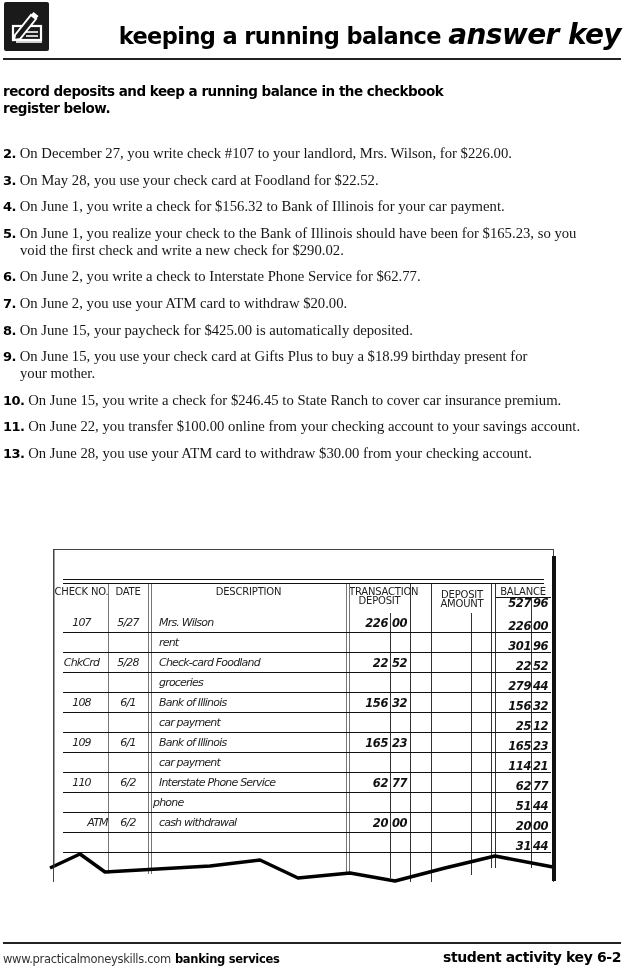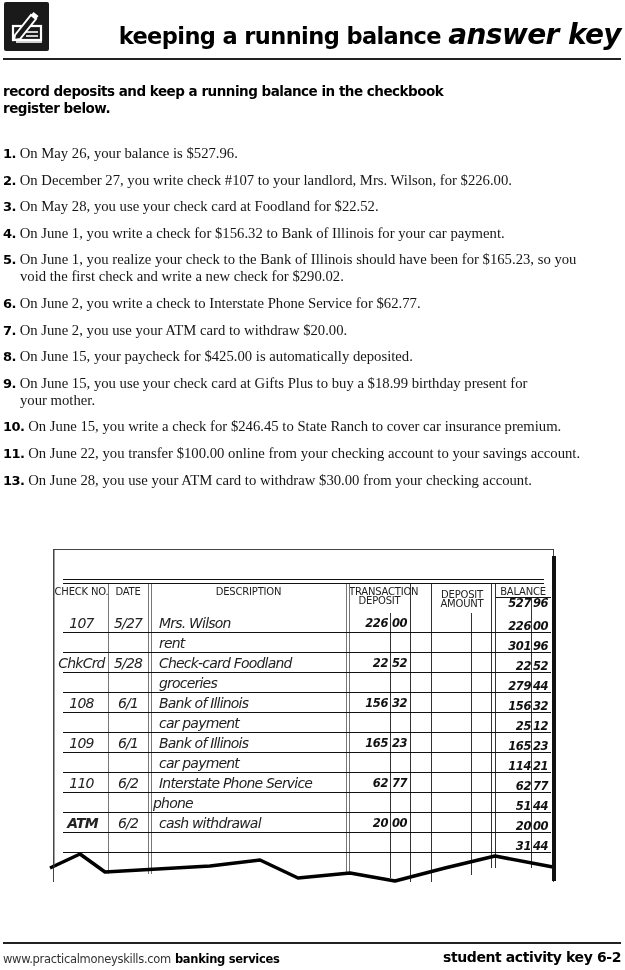--- a/index.html
+++ b/index.html
@@ -15,21 +15,21 @@
   .items li .num { font-family:"DejaVu Sans", sans-serif; font-weight:bold; font-size:13px; color:#000; letter-spacing:-0.5px; }
   .items li .cont { display:block; padding-left:17px; }
 
   
   .reg { left:53px; top:549px; width:499px; height:332px; border:1px solid #444; border-bottom:none; }
   .reg-shadow { left:552px; top:556px; width:13px; height:325px; border-left:4px solid #111; box-sizing:border-box; }
   .hline { position:absolute; height:1px; background:#111; }
   .vline { position:absolute; width:1px; background:#777; }
   .vdark { background:#333; }
   .hdr { position:absolute; font-family:"DejaVu Sans", sans-serif; font-size:10px; text-align:center; color:#222; line-height:9px; letter-spacing:-0.2px; }
-  .cell { position:absolute; font-family:"DejaVu Sans", sans-serif; font-style:italic; font-size:14px; letter-spacing:-0.8px; color:#222; white-space:nowrap; line-height:20px; }
+  .cell { position:absolute; font-family:"DejaVu Sans", sans-serif; font-style:italic; font-size:11px; letter-spacing:-0.8px; color:#222; white-space:nowrap; line-height:20px; }
   .amt { position:absolute; font-family:"DejaVu Sans", sans-serif; font-weight:bold; font-style:italic; font-size:11.5px; letter-spacing:-0.4px; color:#111; line-height:20px; white-space:nowrap; }
   .amt.d { text-align:right; }
   .jag { left:0; top:0; }
 
   .rule-bot { left:3px; right:4px; top:942px; height:2px; background:#222; }
   .footer-left { left:3px; top:952px; font-family:"DejaVu Sans", sans-serif; font-size:11.5px; color:#333; letter-spacing:-0.3px; white-space:nowrap; }
   .footer-left b { color:#000; margin-left:4px; }
   .footer-right { right:4px; top:949px; font-family:"DejaVu Sans", sans-serif; font-weight:bold; font-size:14px; letter-spacing:-0.4px; color:#000; white-space:nowrap; }
 </style>
 </head>
@@ -44,21 +44,20 @@
     <path d="M11 33 L27 13 L32 17 L16 37 L10 38 Z" fill="#1a1a1a" stroke="#fff" stroke-width="2"></path>
     <path d="M27 13 L29.5 10 L34.5 14 L32 17 Z" fill="#fff"></path>
   </svg>
 </div>
 <div class="abs title"><span>keeping a running balance</span> <span class="sub">answer key</span></div>
 <div class="abs rule-top"></div>
 
 <div class="abs instructions">record deposits and keep a running balance in the checkbook register below.</div>
 
 <ol class="abs items" id="items">
-    <li><span class="num">1.</span> <span>On May 26, your balance is $527.96.</span></li>
     <li><span class="num">2.</span> <span>On December 27, you write check #107 to your landlord, Mrs. Wilson, for $226.00.</span></li>
     <li><span class="num">3.</span> <span>On May 28, you use your check card at Foodland for $22.52.</span></li>
     <li><span class="num">4.</span> <span>On June 1, you write a check for $156.32 to Bank of Illinois for your car payment.</span></li>
     <li><span class="num">5.</span> <span>On June 1, you realize your check to the Bank of Illinois should have been for $165.23, so you</span><span class="cont">void the first check and write a new check for $290.02.</span></li>
     <li><span class="num">6.</span> <span>On June 2, you write a check to Interstate Phone Service for $62.77.</span></li>
     <li><span class="num">7.</span> <span>On June 2, you use your ATM card to withdraw $20.00.</span></li>
     <li><span class="num">8.</span> <span>On June 15, your paycheck for $425.00 is automatically deposited.</span></li>
     <li><span class="num">9.</span> <span>On June 15, you use your check card at Gifts Plus to buy a $18.99 birthday present for</span><span class="cont">your mother.</span></li>
     <li><span class="num">10.</span> <span>On June 15, you write a check for $246.45 to State Ranch to cover car insurance premium.</span></li>
     <li><span class="num">11.</span> <span>On June 22, you transfer $100.00 online from your checking account to your savings account.</span></li>
@@ -189,21 +188,21 @@
         <div class="cell" style="left:0; width:55px; text-align:center; top:243px;"></div>
         <div class="cell" style="left:54px; width:40px; text-align:center; top:243px;"></div>
         <div class="cell" style="left:99px; top:243px;">phone</div>
         <div class="amt d" style="left:296px; width:38px; top:243px;"></div>
         <div class="amt" style="left:338px; top:243px;"></div>
         <div class="amt d" style="left:441px; width:36px; top:246px;">51</div>
         <div class="amt" style="left:479px; top:246px;">44</div>
       </div>
       <div>
         <div class="hline" style="left:9px; width:488px; top:282px;"></div>
-        <div class="cell" style="left:1px; width:55px; text-align:center; top:263px;font-weight:bold;">ATM</div>
+        <div class="cell" style="left:16px; width:55px; text-align:center; top:263px;">ATM</div>
         <div class="cell" style="left:54px; width:40px; text-align:center; top:263px;">6/2</div>
         <div class="cell" style="left:105px; top:263px;">cash withdrawal</div>
         <div class="amt d" style="left:296px; width:38px; top:263px;">20</div>
         <div class="amt" style="left:338px; top:263px;">00</div>
         <div class="amt d" style="left:441px; width:36px; top:266px;">20</div>
         <div class="amt" style="left:479px; top:266px;">00</div>
       </div>
       <div>
         <div class="hline" style="left:9px; width:488px; top:302px;"></div>
         <div class="cell" style="left:0; width:55px; text-align:center; top:283px;"></div>

